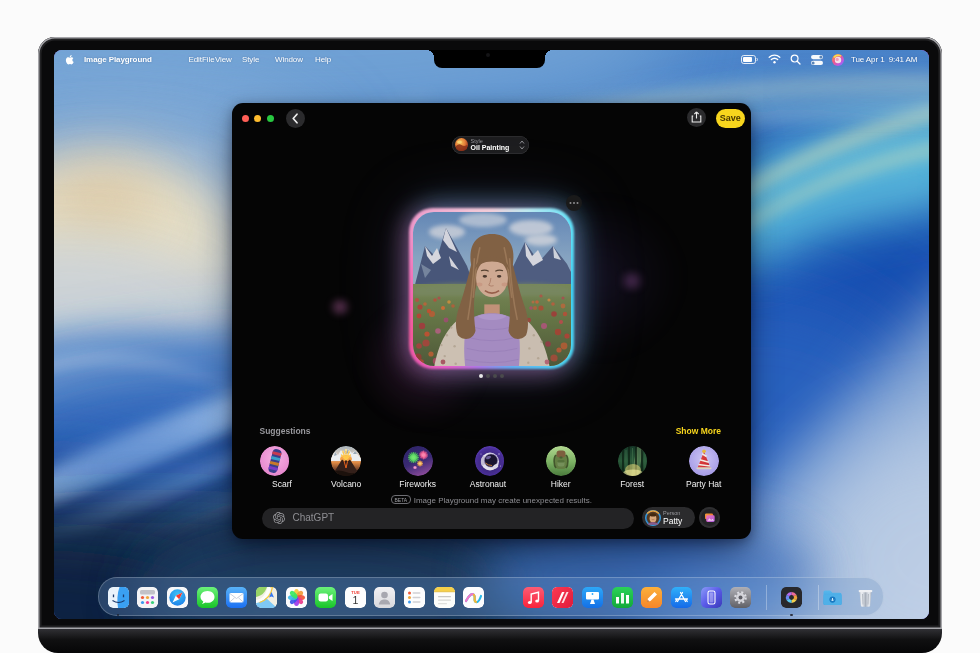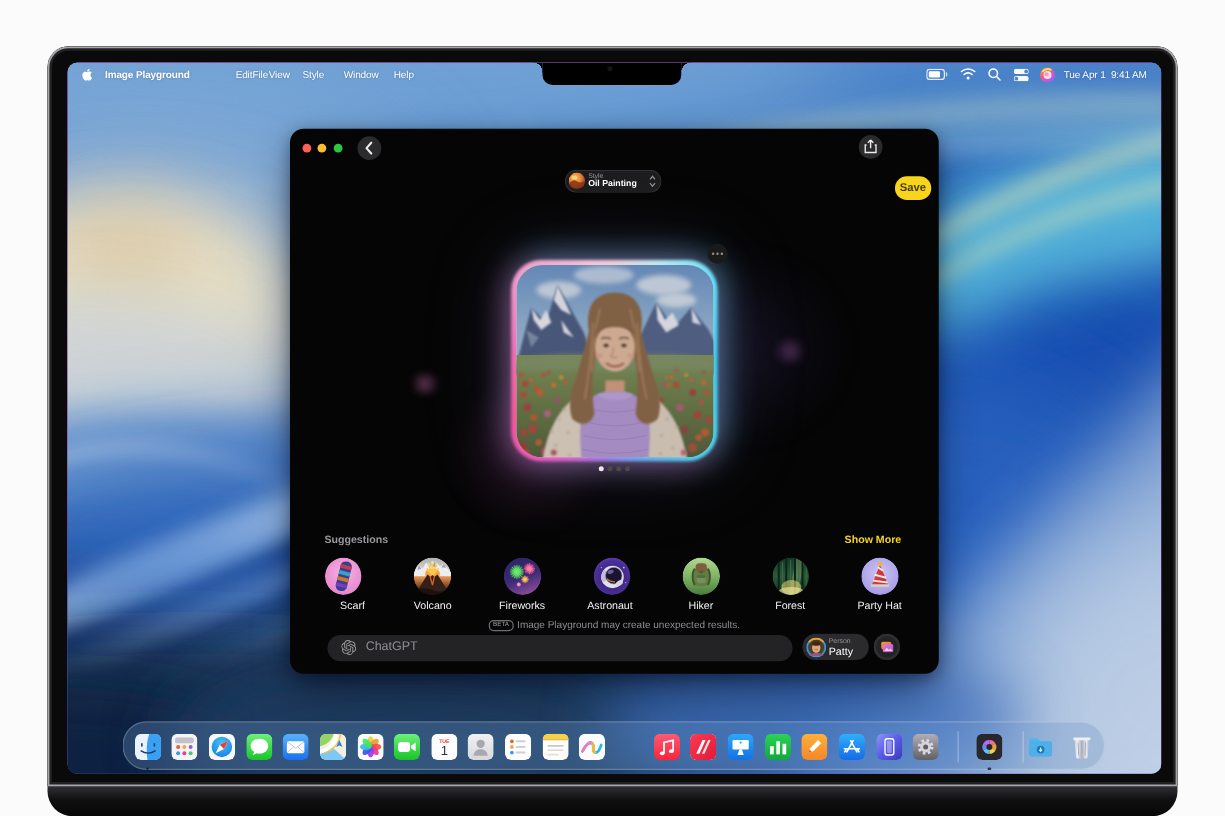--- a/index.html
+++ b/index.html
@@ -30,21 +30,21 @@
          background:#050505; border-radius:11px;
          box-shadow: 0 14px 34px -4px rgba(0,0,15,.48), 0 3px 12px rgba(0,0,20,.35); overflow:hidden; }
   .tl { position:absolute; top:11.5px; width:7px; height:7px; border-radius:50%; }
   #btn-back { position:absolute; left:53.5px; top:5.5px; width:19px; height:19px; border-radius:50%;
               background:#2b2b2d; color:#eee; }
   #style-pill { position:absolute; left:219.5px; top:32.5px; width:77px; height:18px; border-radius:9px;
                 background:#1d1d1f; box-shadow: inset 0 0 0 0.5px #3a3a3c; }
   #btn-share { position:absolute; left:454.5px; top:5px; width:19px; height:19px; border-radius:50%; background:#2b2b2d; }
   #btn-save { position:absolute; left:484px; top:5.5px; width:28.5px; height:19.5px; border-radius:10px;
               background:#fmd; background:#f7d51d; color:#4a3a00; font-size:9px; font-weight:bold;
-              display:flex; align-items:center; justify-content:center;margin-top:32px; }
+              display:flex; align-items:center; justify-content:center; }
   #hero-wrap { position:absolute; left:180.5px; top:108.5px; width:158px; height:154px; }
   #hero { position:absolute; inset:0; border-radius:21px; overflow:hidden; }
   .dots { position:absolute; left:0; top:270px; width:519px; text-align:center; line-height:0; }
   .dots i { display:inline-block; width:4px; height:4px; border-radius:50%; background:#4a4a4c; margin:0 1.6px; }
   .dots i.on { background:#e8e8e8; }
   #btn-more { position:absolute; left:334px; top:92px; width:16px; height:16px; border-radius:50%; background:#1a1a1a; }
   .glow1 { left:120px; top:190px; width:140px; height:140px; border-radius:50%;
            background:radial-gradient(circle, rgba(210,90,190,.15), transparent 65%); filter:blur(8px); }
   .glow2 { left:280px; top:90px; width:180px; height:170px; border-radius:50%;
            background:radial-gradient(circle, rgba(120,90,220,.10), transparent 65%); filter:blur(10px); }

